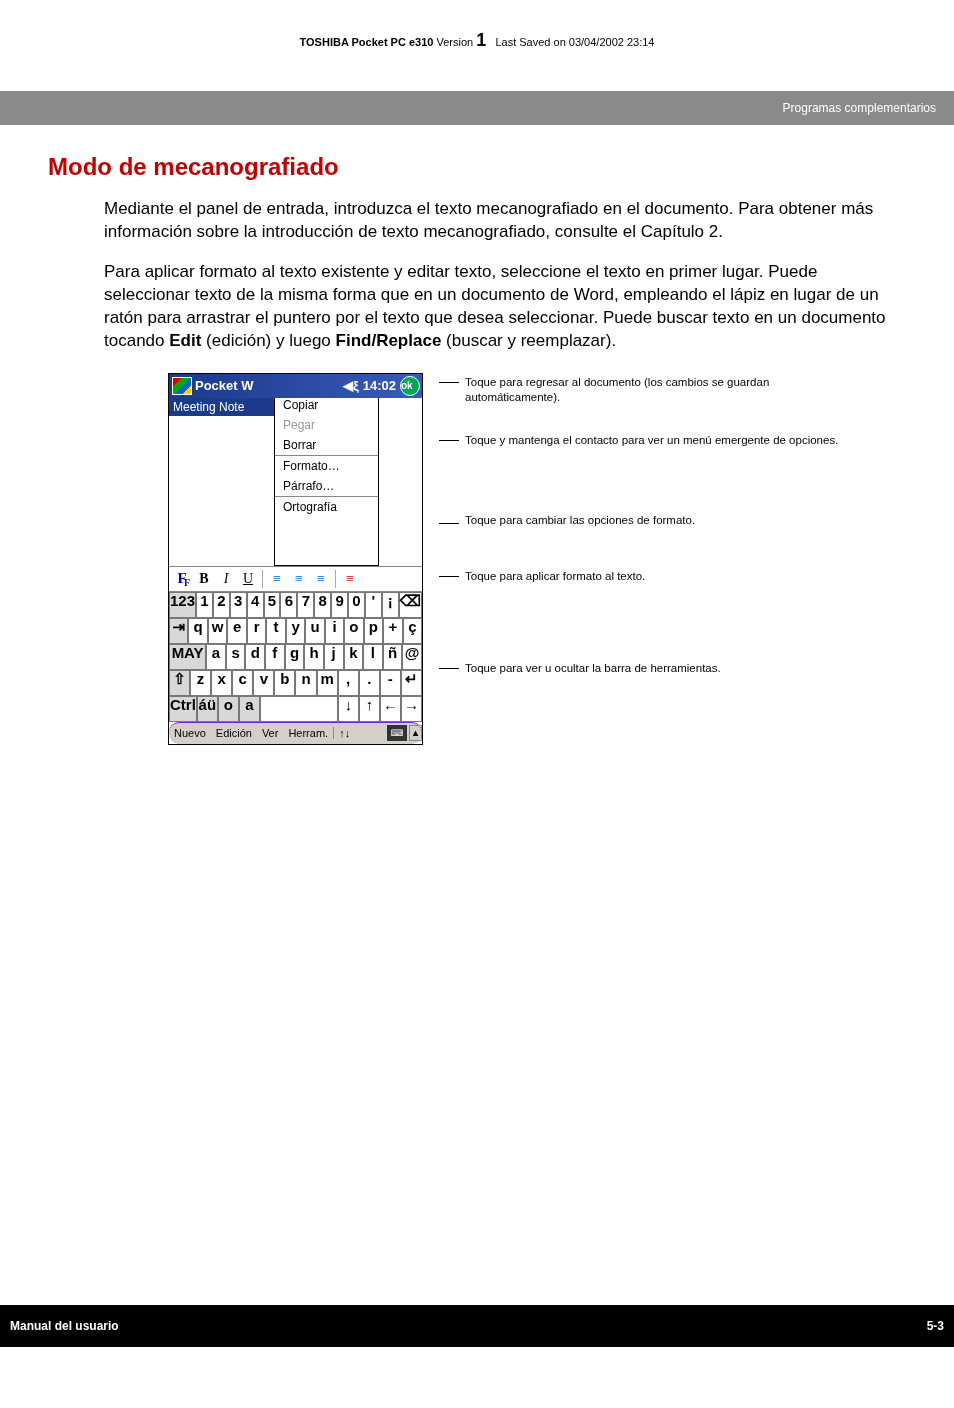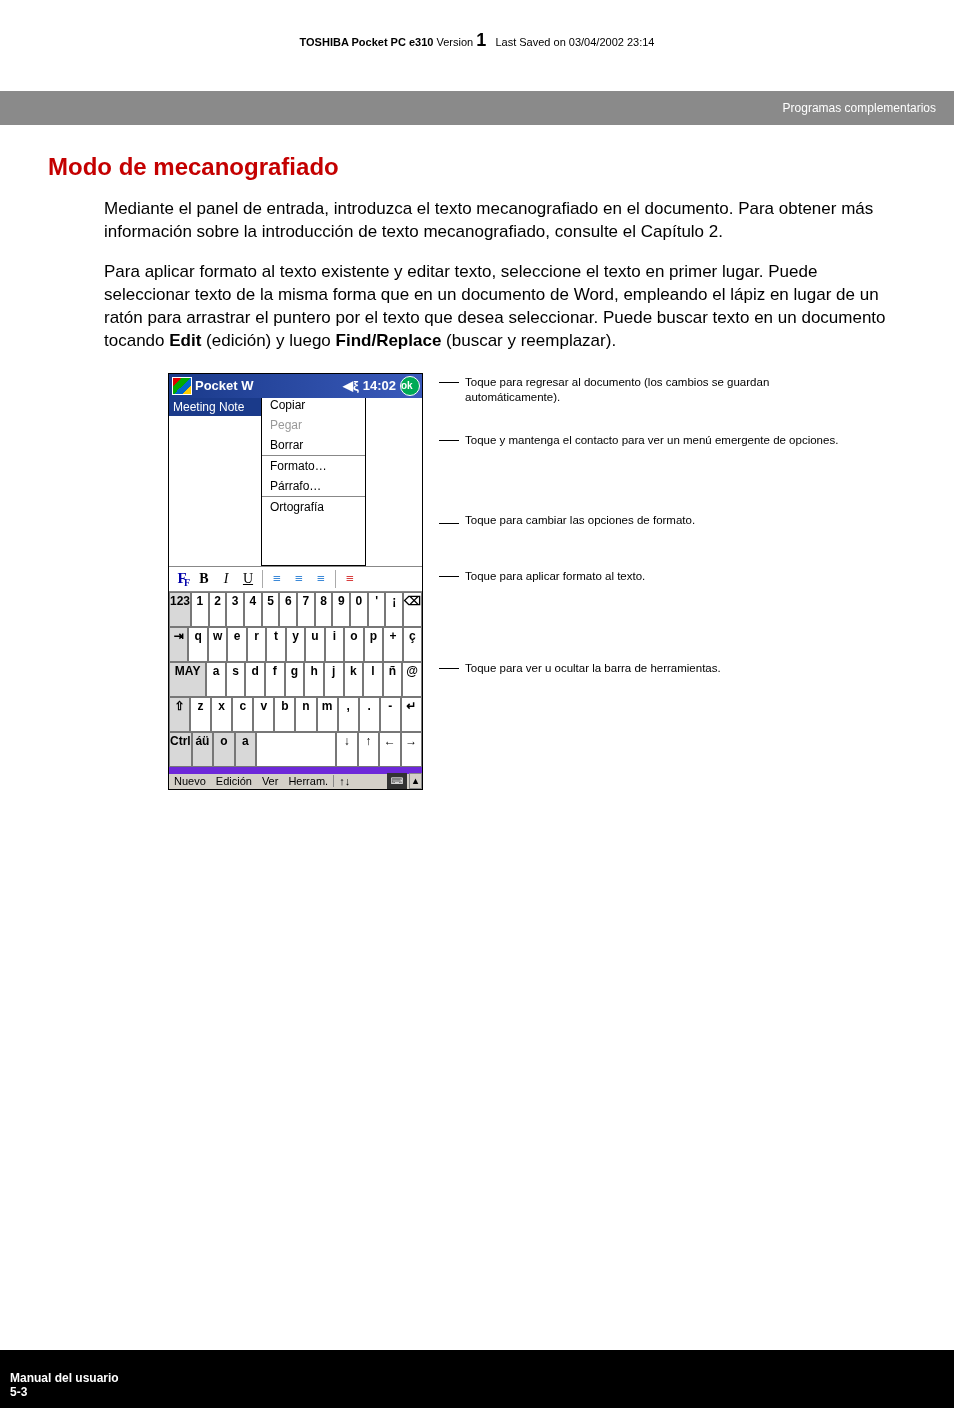--- a/index.html
+++ b/index.html
@@ -77,21 +77,21 @@
     display: flex; align-items: center; gap: 4px; padding-right: 2px;
   }
   .ok-btn {
     width: 20px; height: 20px; border-radius: 50%;
     background: #0a5; color: #fff; font-size: 10px; font-weight: bold;
     display: flex; align-items: center; 
     border: 1px solid #fff;
   }
   .subtitle-bar {
     background: #1a3a8a; color: #fff; padding: 2px 4px;
-    font-size: 12px; width: 92px;
+    font-size: 12px; width: 105px;
   }
   .doc-row { display: flex; }
   .doc-blank { flex: 0 0 92px; background: #fff; height: 150px; border-right: 0; }
   .edit-menu {
     border: 1px solid #000;
     background: #fff;
     width: 105px;
     font-size: 12px;
     margin-top: -24px;
   }
@@ -119,35 +119,36 @@
   .tb-sep { width: 1px; height: 18px; background: #aaa; margin: 0 2px; }
   .tb-ff { font-weight: bold; color: #00a; }
   .kbd {
     border-top: 0;
   }
   .kbd-row { display: flex; }
   .kbd-row span {
     flex: 1;
     border: 1px solid #777;
     text-align: center;
-    font-size: 12px;
-    height: 35px;
+    font-size: 15px;
+    height: 26px;
     line-height: 16px;
     background: #fff;
     font-weight: bold;
   }
   .kbd-row .wide2 { flex: 2; }
   .kbd-row .nums { background: #d8d8d8; }
   .menubar {
     display: flex;
     align-items: center;
     background: #d4d0c8;
-    border-top: 7px solid #6d28d9;
+    border-top: 1px solid #6d28d9;
     height: 22px;
     font-size: 11px;
+    border-radius: 10px;
   }
   .menubar span { padding: 0 5px; }
   .menubar .icon-box {
     margin-left: auto;
     border: 1px solid #333; width: 20px; height: 16px;
     background: #333; color: #fff; text-align: center; line-height: 14px;
     font-size: 9px; margin-right: 2px;
   }
   .menubar .up { border: 1px solid #888; width: 13px; height: 16px; text-align: center; line-height: 12px; }
   .callouts {
@@ -166,26 +167,25 @@
     border-top: 1px solid #000;
     flex-shrink: 0;
     margin-top: 7px;
   }
   .callout .txt { margin-left: 6px; line-height: 1.35; }
   .footer-bar {
     background: #000;
     color: #fff;
     font-size: 12px;
     font-weight: bold;
-    padding: 21px 10px;
+    padding: 14px 10px;
     display: flex;
     justify-content: space-between;
     margin: 0 -48px;
     margin-top: 560px;
-    flex-direction: column;
   }
   .print-footer {
     text-align: center;
     font-size: 11px;
     color: #444;
     margin-top: 40px;
   }
 </style>
 </head>
 <body>

